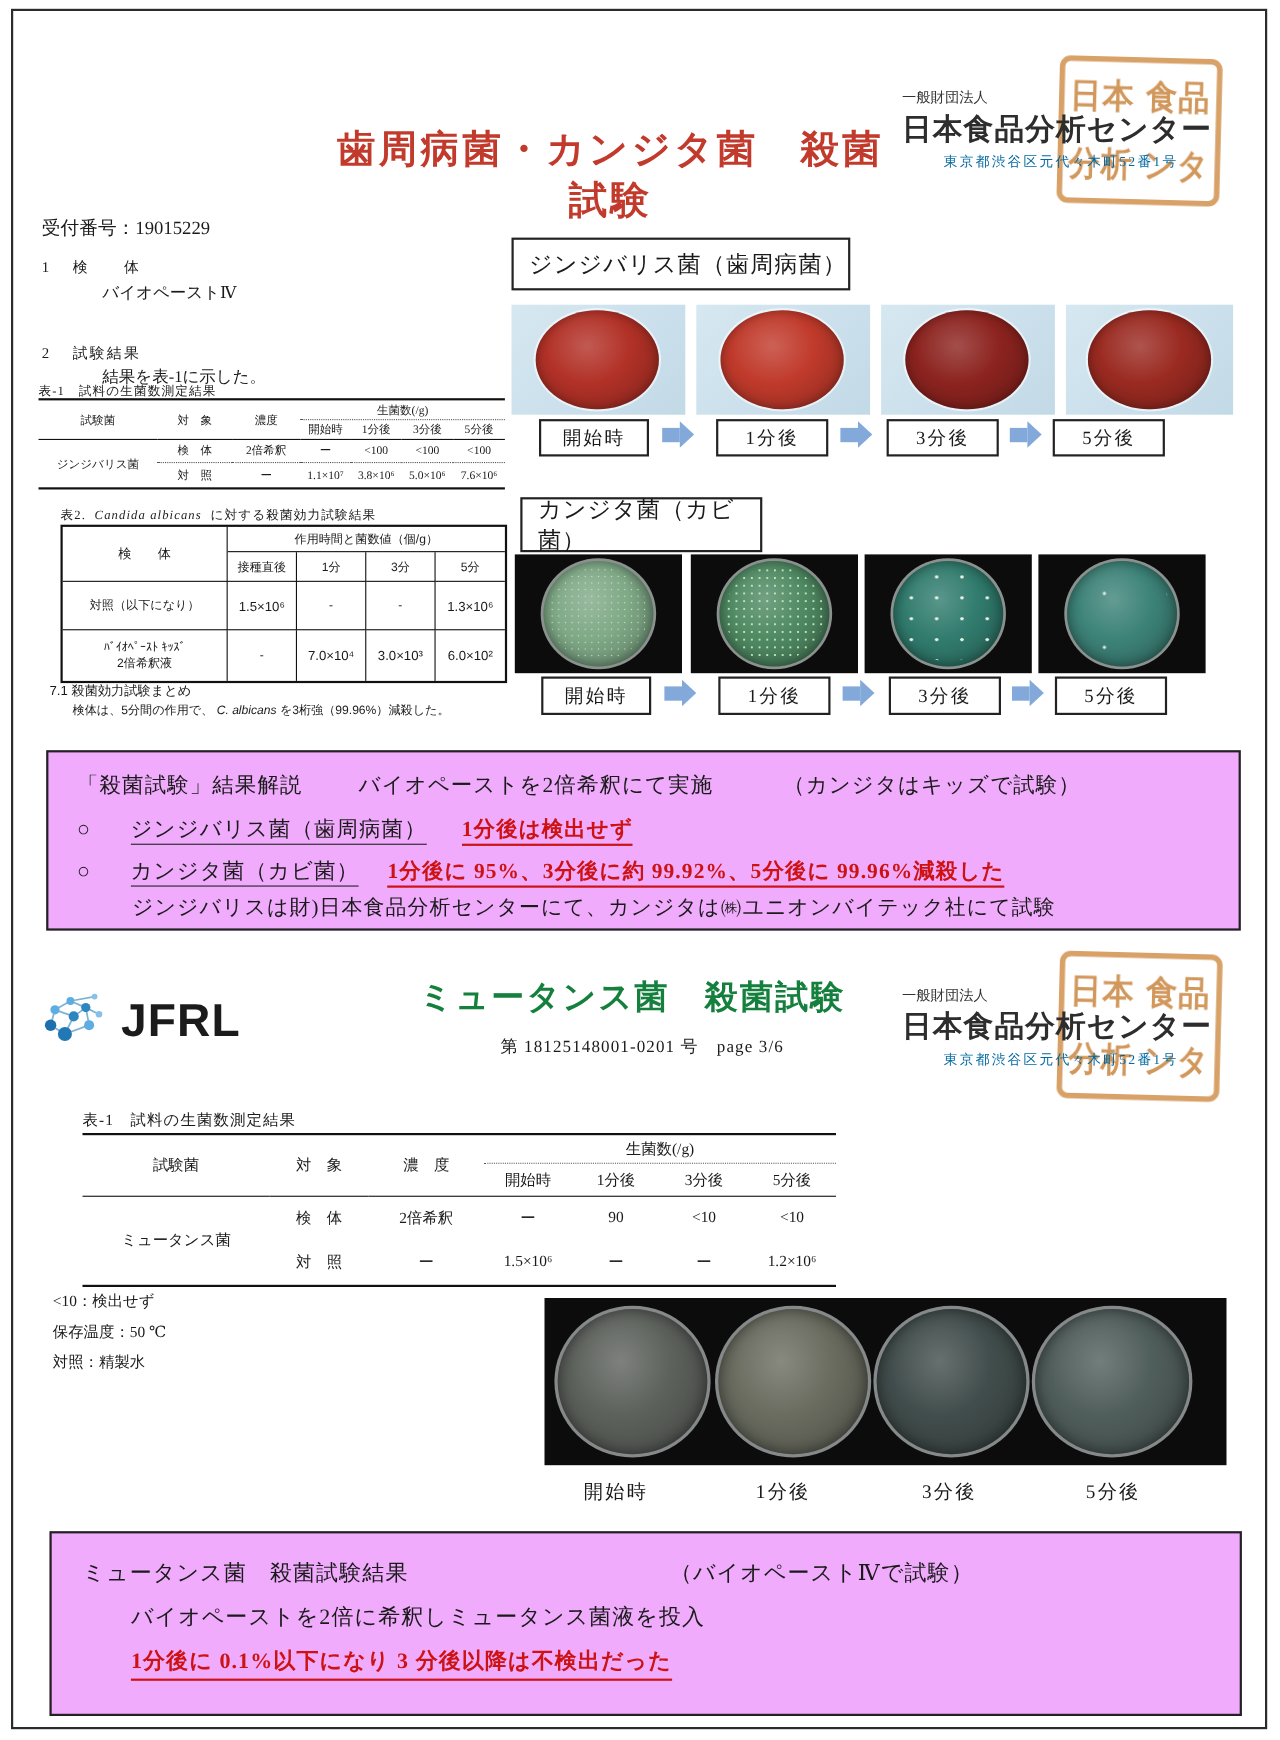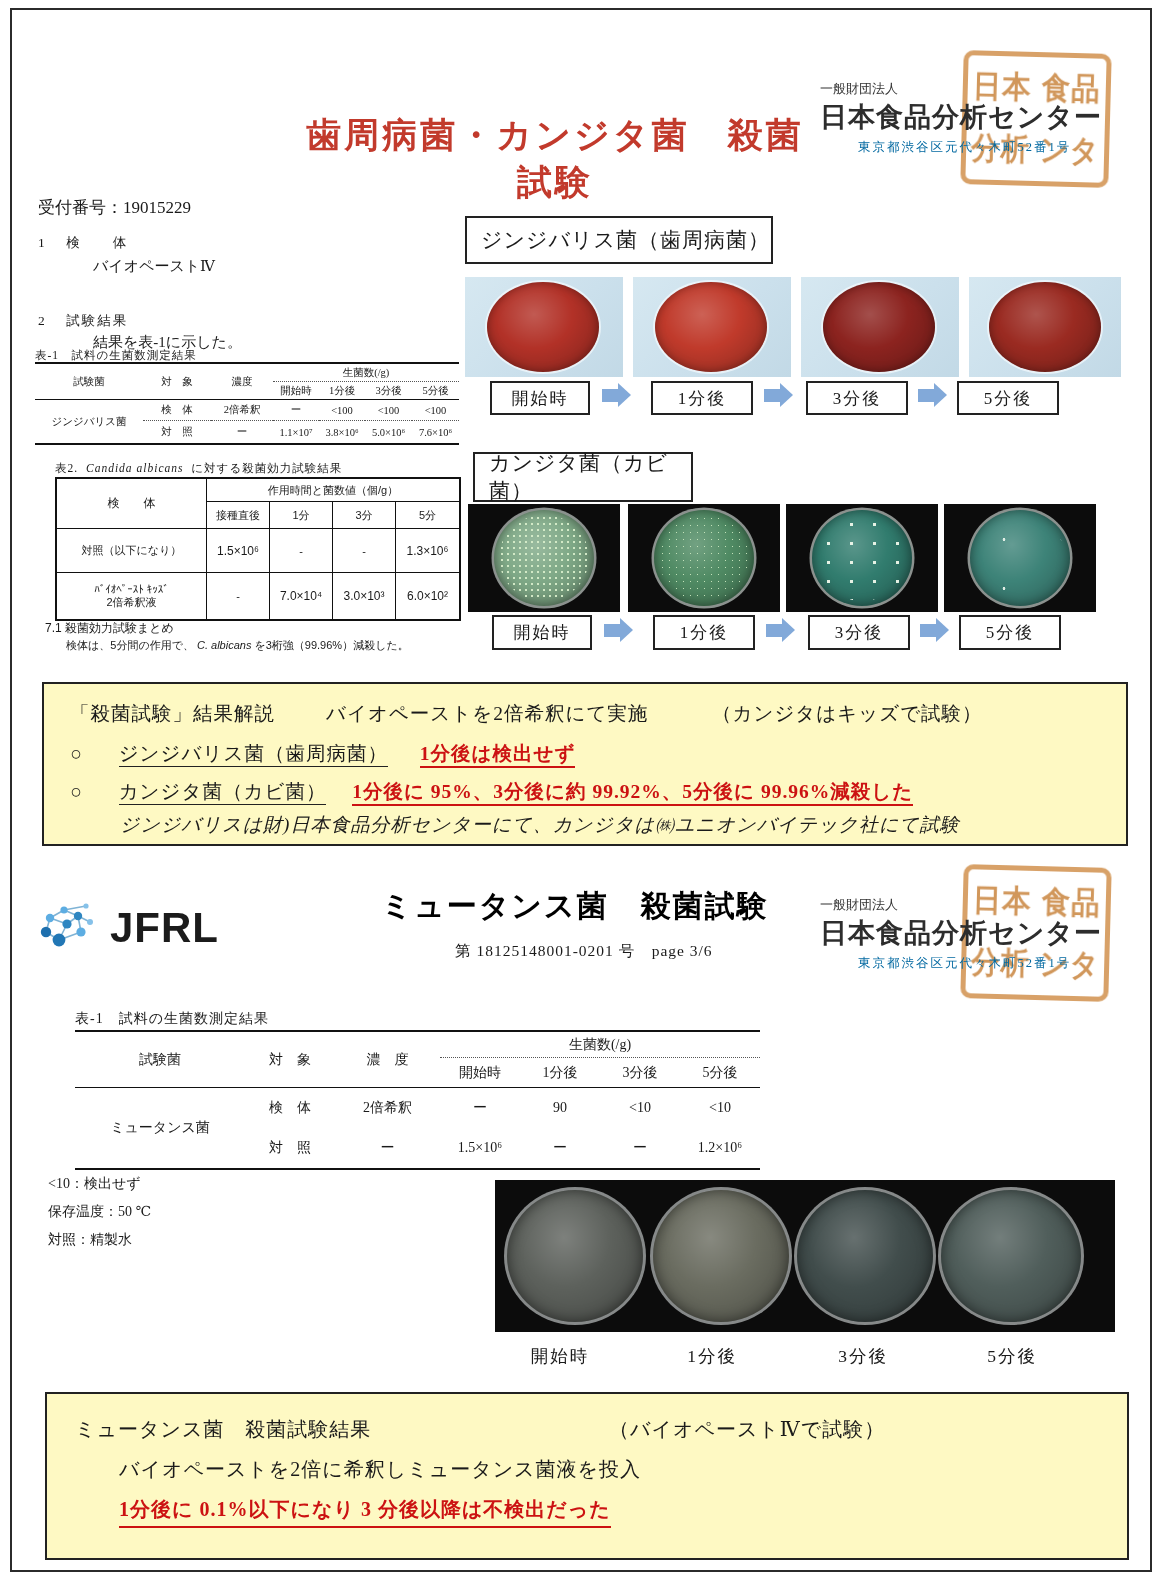--- a/index.html
+++ b/index.html
@@ -70,21 +70,21 @@
 
   .step-label{border:2px solid #222;display:flex;align-items:center;justify-content:center;
               font-size:17px;letter-spacing:2px;background:#fff;}
   .plain-label{font-size:17.5px;letter-spacing:2px;text-align:center;}
   .arrow{width:24px;height:13px;position:absolute;}
   .arrow i{position:absolute;left:0;top:0;width:16px;height:13px;display:block;}
   .arrow b{position:absolute;left:16px;top:-6px;width:0;height:0;display:block;
            border-top:12px solid transparent;border-bottom:12px solid transparent;border-left:13px solid transparent;}
 
   
-  .rbox{border:2.5px solid #222;background:#fef9c3;}
+  .rbox{border:2.5px solid #222;background:#f0abfc;}
   .rb-line{position:absolute;font-size:19.5px;letter-spacing:1px;white-space:nowrap;}
   .ul-black{border-bottom:1.5px solid #222;padding-bottom:2px;}
   .red{font-weight:bold;}
   .ul-red{padding-bottom:2px;}
 
   
   .jfrl-text{font-family:"Liberation Sans","DejaVu Sans",sans-serif;font-weight:bold;
              font-size:42px;letter-spacing:1px;color:#1b1b1b;}
 </style>
 </head>
@@ -254,42 +254,42 @@
       <span class="ul-black" style="margin-left:30px;">ジンジバリス菌（歯周病菌）</span>
       <span class="red ul-red" style="margin-left:26px;color:#cc1212;border-bottom:2px solid #cc1212;">1分後は検出せず</span>
     </div>
 
     <div class="rb-line" style="left:26px;top:94px;">
       <span>○</span>
       <span class="ul-black" style="margin-left:30px;">カンジタ菌（カビ菌）</span>
       <span class="red ul-red" style="margin-left:20px;color:#cc1212;border-bottom:2px solid #cc1212;">1分後に 95%、3分後に約 99.92%、5分後に 99.96%減殺した</span>
     </div>
 
-    <div class="rb-line" style="left:76px;top:128px;font-size:19px;font-style:italic;">ジンジバリスは財)日本食品分析センターにて、カンジタは㈱ユニオンバイテック社にて試験</div>
+    <div class="rb-line" style="left:76px;top:128px;font-size:19px;">ジンジバリスは財)日本食品分析センターにて、カンジタは㈱ユニオンバイテック社にて試験</div>
   </div>
 
   <div class="abs" style="left:36px;top:892px;width:260px;height:72px;">
     <svg width="64" height="66" viewBox="0 0 64 66" style="position:absolute;left:0;top:0;">
       <g stroke="#7fb3d5" stroke-width="1.6" fill="none">
         <path d="M14 26 L28 18 M28 18 L42 24 M42 24 L54 30 M14 26 L10 40 M10 40 L23 48 M23 48 L31 32 M31 32 L14 26 M31 32 L42 24 M42 24 L45 40 M45 40 L23 48 M28 18 L50 14"></path>
       </g>
       <circle cx="10" cy="40" r="5.2" fill="#1d6fae"></circle>
       <circle cx="23" cy="48" r="6.4" fill="#2277b5"></circle>
       <circle cx="31" cy="32" r="4.6" fill="#2e86c1"></circle>
       <circle cx="14" cy="26" r="4.2" fill="#5dade2"></circle>
       <circle cx="28" cy="18" r="3.6" fill="#5dade2"></circle>
       <circle cx="42" cy="24" r="4.2" fill="#2e86c1"></circle>
       <circle cx="45" cy="40" r="4.6" fill="#5dade2"></circle>
       <circle cx="54" cy="30" r="3.0" fill="#85c1e9"></circle>
       <circle cx="50" cy="14" r="2.6" fill="#85c1e9"></circle>
     </svg>
     <div class="jfrl-text" style="position:absolute;left:74px;top:12px;">JFRL</div>
   </div>
 
-  <div class="abs sub-title" style="left:340px;top:886px;width:470px;color:#000000;">ミュータンス菌　殺菌試験</div>
+  <div class="abs sub-title" style="left:340px;top:886px;width:470px;color:#15803d;">ミュータンス菌　殺菌試験</div>
   <div class="abs" style="left:455px;top:941px;font-size:15.5px;letter-spacing:1px;">第 18125148001-0201 号　page 3/6</div>
 
   <div class="abs jfac" style="left:820px;top:896px;">
     <div class="org">一般財団法人</div>
     <div class="name">日本食品分析センター</div>
     <div class="addr">東京都渋谷区元代々木町52番1号</div>
   </div>
   <div class="abs stamp" style="left:962px;top:866px;">
     <span>日本</span>
     <span>食品</span>

